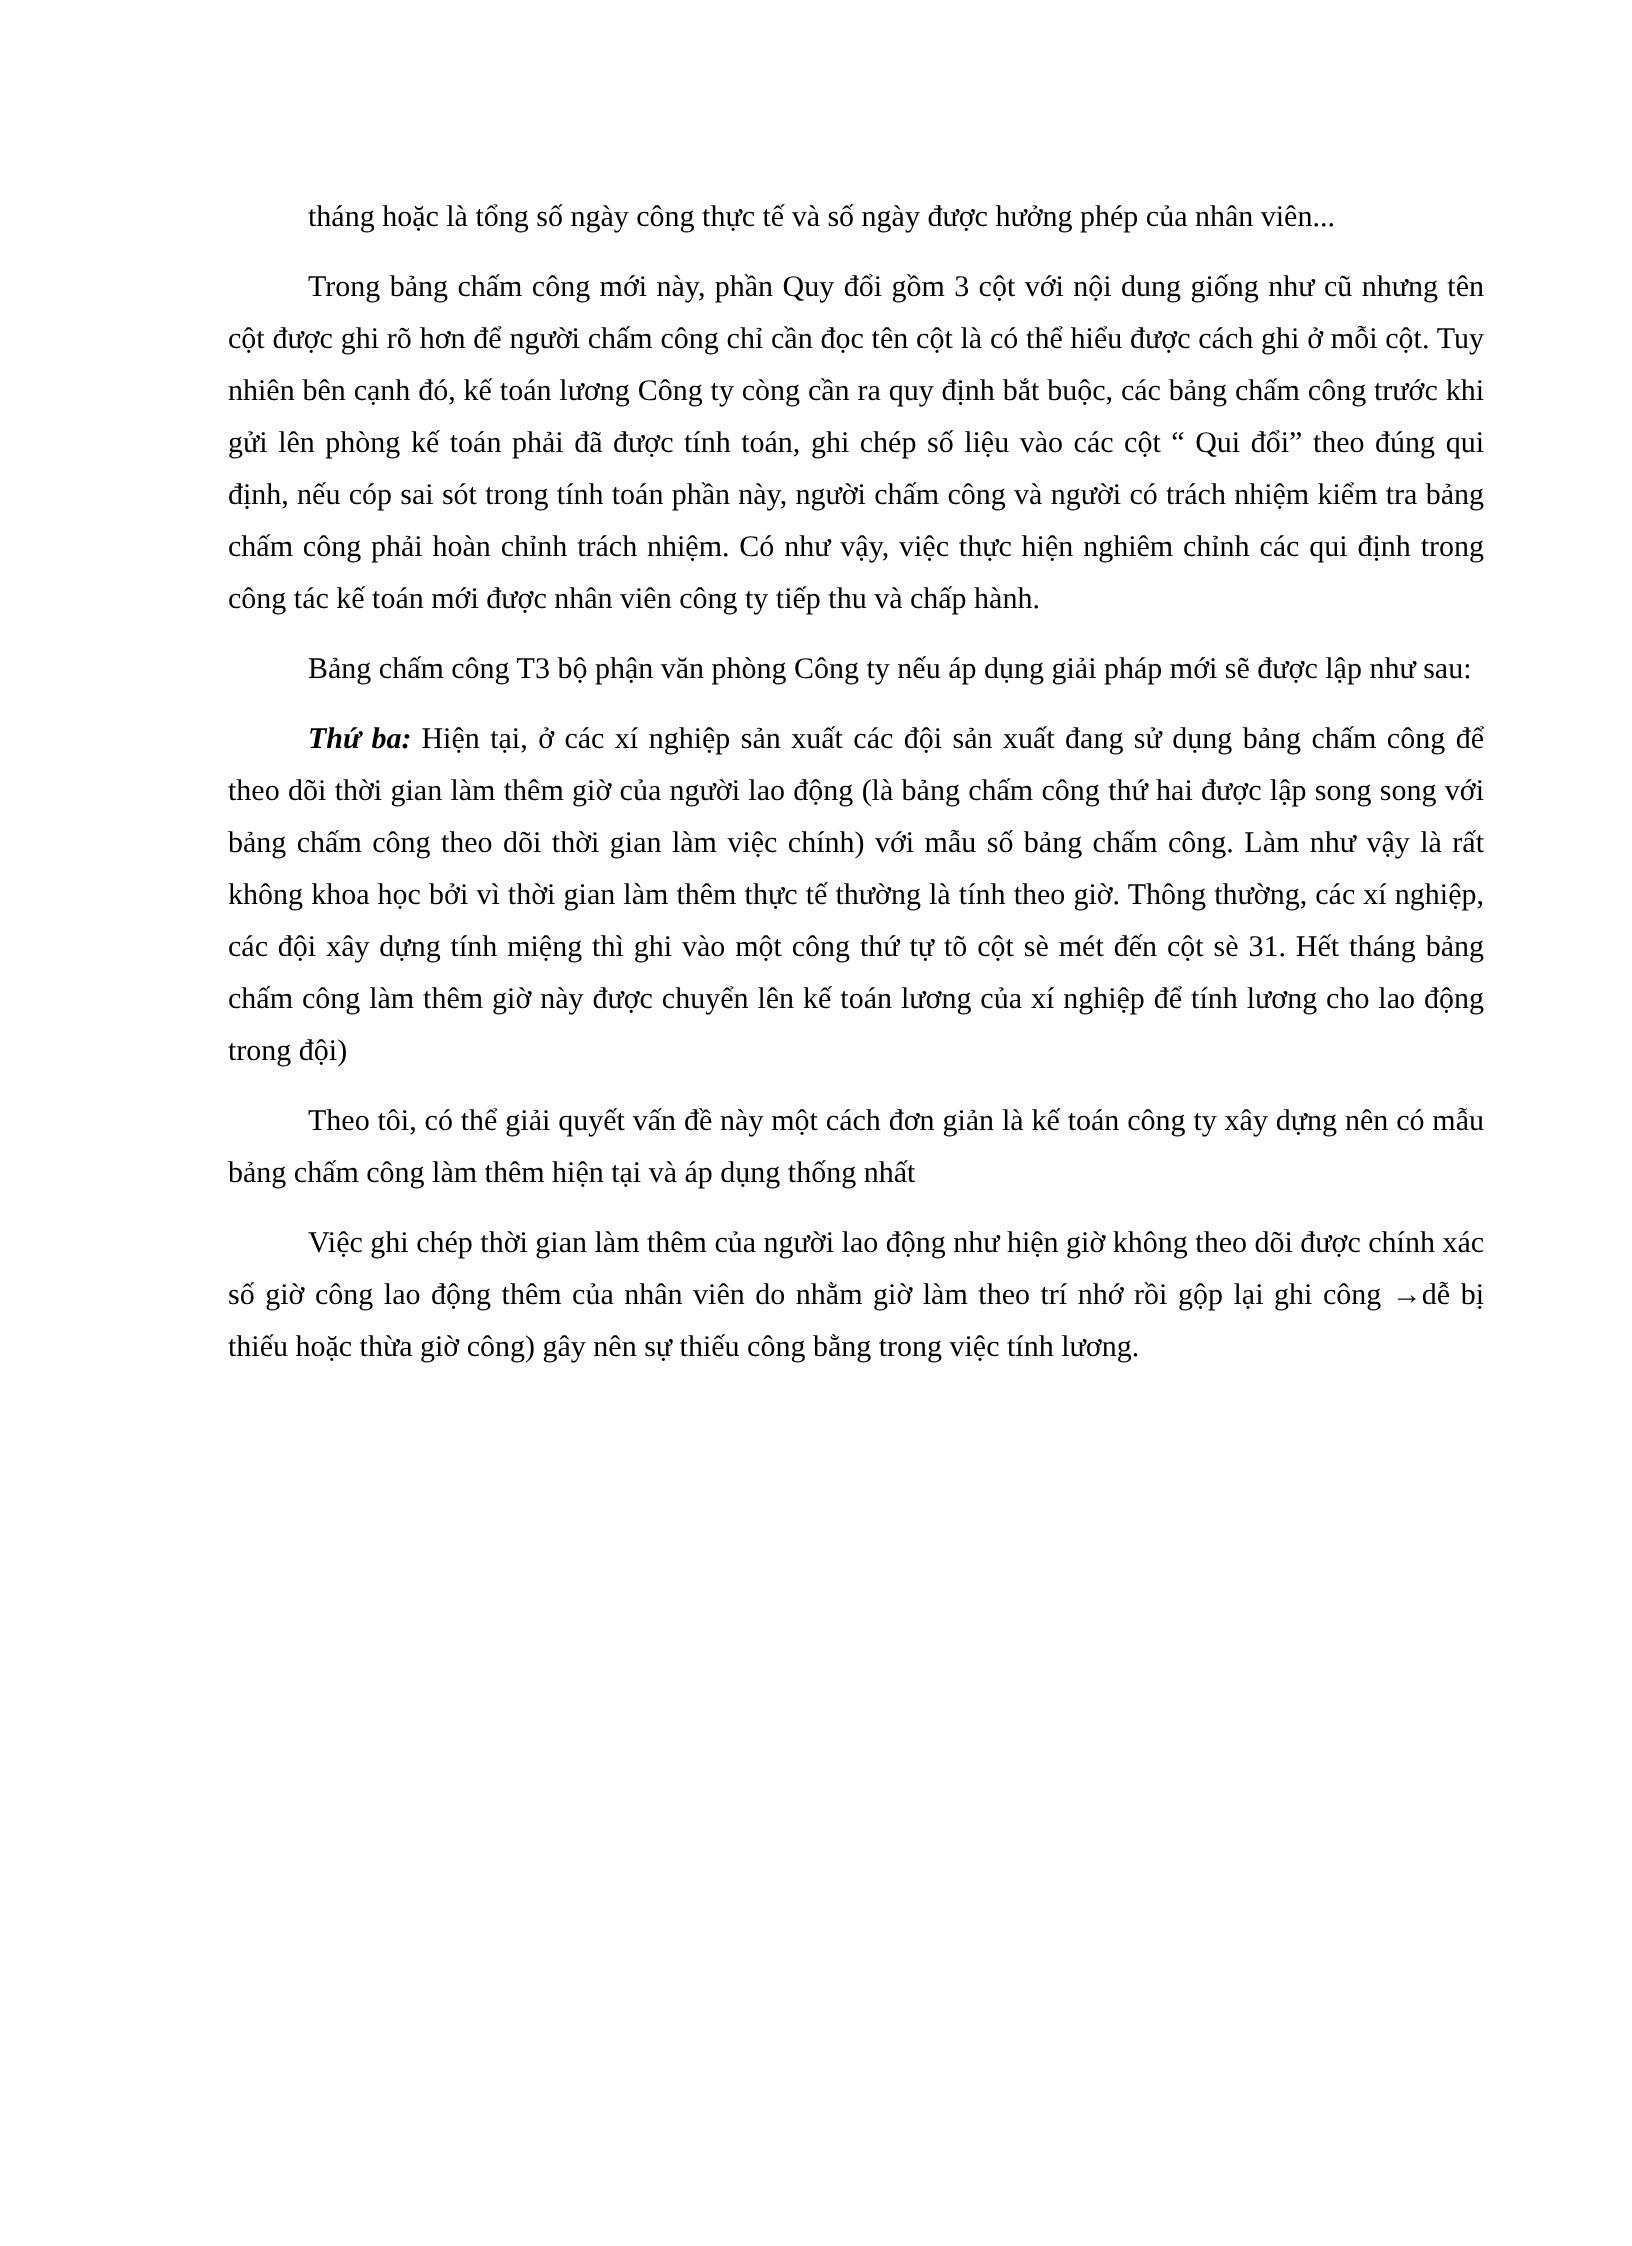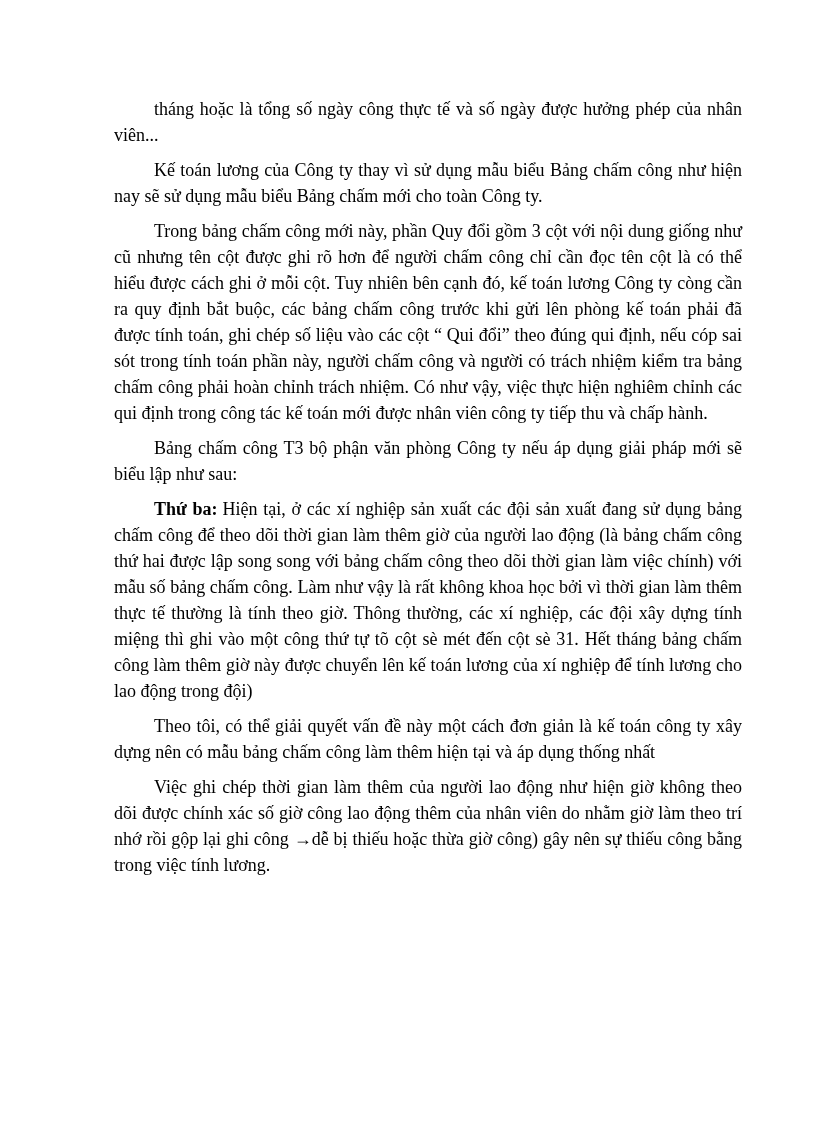--- a/index.html
+++ b/index.html
@@ -14,49 +14,49 @@
     background: #ffffff;
     overflow: hidden;
     font-family: "Liberation Serif", "DejaVu Serif", serif;
     color: #000000;
   }
   .content {
     position: absolute;
     left: 114px;
     top: 96px;
     width: 628px;
-    font-size: 18px;
+    font-size: 15px;
     line-height: 26px;
     text-align: justify;
   }
   .content p {
     margin: 0 0 9px 0;
     text-indent: 40px;
   }
   .content p .lead {
     font-weight: bold;
     margin-right: 5px;
+    font-style: italic;
   }
   .page-number {
     position: absolute;
     left: 0;
     right: 0;
     top: 1052px;
     text-align: center;
     font-size: 13px;
     font-family: "Liberation Serif", "DejaVu Serif", serif;
     color: #000000;
   }
 </style>
 </head>
 <body>
 
 <div class="page">
   <div class="content">
     <p>tháng hoặc là tổng số ngày công thực tế và số ngày được hưởng phép của nhân viên...</p>
-    <p>Kế toán lương của Công ty thay vì sử dụng mẫu biểu Bảng chấm công như hiện nay sẽ sử dụng mẫu biểu Bảng chấm mới cho toàn Công ty.</p>
     <p>Trong bảng chấm công mới này, phần Quy đổi gồm 3 cột với nội dung giống như cũ nhưng tên cột được ghi rõ hơn để người chấm công chỉ cần đọc tên cột là có thể hiểu được cách ghi ở mỗi cột. Tuy nhiên bên cạnh đó, kế toán lương Công ty còng cần ra quy định bắt buộc, các bảng chấm công trước khi gửi lên phòng kế toán phải đã được tính toán, ghi chép số liệu vào các cột “ Qui đổi” theo đúng qui định, nếu cóp sai sót trong tính toán phần này, người chấm công và người có trách nhiệm kiểm tra bảng chấm công phải hoàn chỉnh trách nhiệm. Có như vậy, việc thực hiện nghiêm chỉnh các qui định trong công tác kế toán mới được nhân viên công ty tiếp thu và chấp hành.</p>
-    <p>Bảng chấm công T3 bộ phận văn phòng Công ty nếu áp dụng giải pháp mới sẽ biểu lập như sau:</p>
+    <p>Bảng chấm công T3 bộ phận văn phòng Công ty nếu áp dụng giải pháp mới sẽ được lập như sau:</p>
     <p><span class="lead">Thứ ba:</span><span>Hiện tại, ở các xí nghiệp sản xuất các đội sản xuất đang sử dụng bảng chấm công để theo dõi thời gian làm thêm giờ của người lao động (là bảng chấm công thứ hai được lập song song với bảng chấm công theo dõi thời gian làm việc chính) với mẫu số bảng chấm công. Làm như vậy là rất không khoa học bởi vì thời gian làm thêm thực tế thường là tính theo giờ. Thông thường, các xí nghiệp, các đội xây dựng tính miệng thì ghi vào một công thứ tự tõ cột sè mét đến cột sè 31. Hết tháng bảng chấm công làm thêm giờ này được chuyển lên kế toán lương của xí nghiệp để tính lương cho lao động trong đội)</span></p>
     <p>Theo tôi, có thể giải quyết vấn đề này một cách đơn giản là kế toán công ty xây dựng nên có mẫu bảng chấm công làm thêm hiện tại và áp dụng thống nhất</p>
     <p>Việc ghi chép thời gian làm thêm của người lao động như hiện giờ không theo dõi được chính xác số giờ công lao động thêm của nhân viên do nhằm giờ làm theo trí nhớ rồi gộp lại ghi công →dễ bị thiếu hoặc thừa giờ công) gây nên sự thiếu công bằng trong việc tính lương.</p>
   </div>
 </div>
 
 </body></html>

